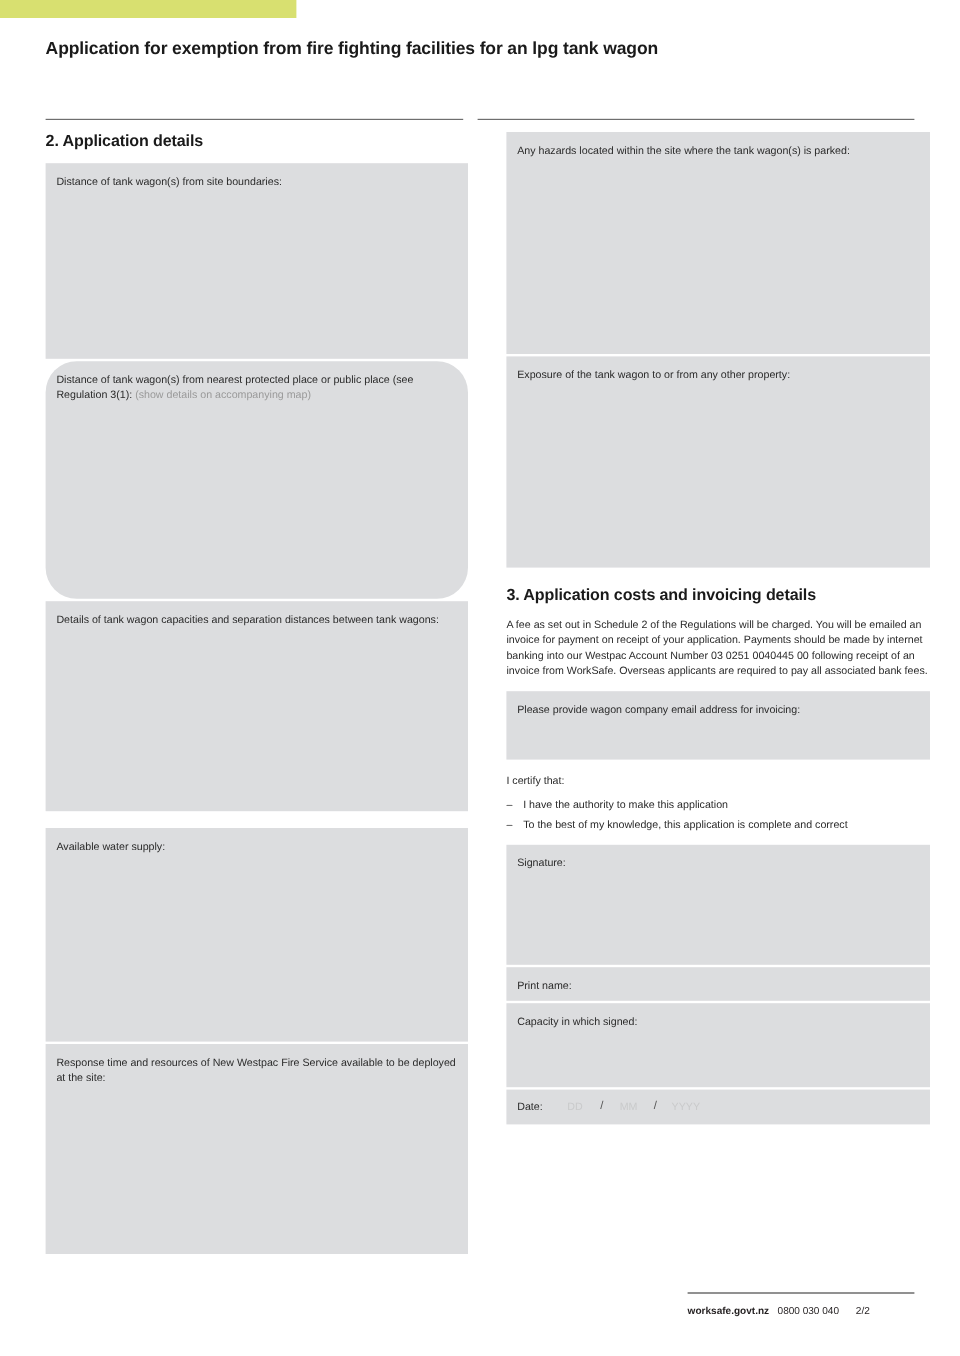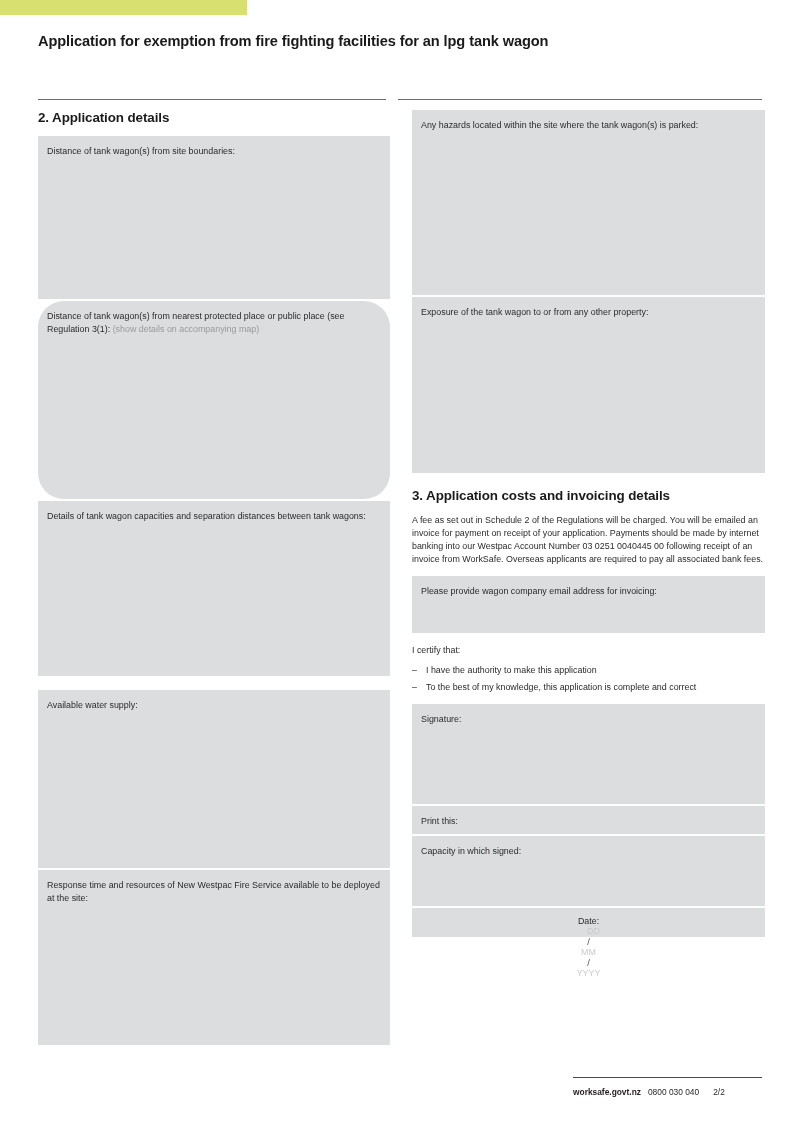--- a/index.html
+++ b/index.html
@@ -54,21 +54,21 @@
   .rule.left  { left: 38px;  width: 348px; }
   .rule.right { left: 398px; width: 364px; }
 
   
   .col {
     position: absolute;
     top: 110px;
     width: 352px;
   }
   .col-left  { left: 38px; }
-  .col-right { left: 412px; width: 353px; }
+  .col-right { left: 422px; width: 353px; }
 
   .section-head {
     font-size: 13.4px;
     font-weight: bold;
     color: #1a1a1a;
     letter-spacing: -0.1px;
     margin: 0 0 10px 0;
     line-height: 1.2;
   }
   .col-right .section-head { margin-top: 0; }
@@ -125,22 +125,21 @@
   }
   .certify-list li .dash {
     position: absolute;
     left: 0;
     top: 0;
   }
 
   
   .date-row {
     display: flex;
-    align-items: center;
-    flex-direction: column;
+    align-items: flex-end;
   }
   .date-label { font-size: 8.9px; color: #2b2b2b; }
   .date-seg {
     font-size: 8.9px;
     color: #c9cacb;
     display: inline-block;
     text-align: center;
   }
   .date-seg.dd { width: 34px; margin-left: 10px; }
   .date-seg.mm { width: 34px; }
@@ -251,21 +250,21 @@
         <span>To the best of my knowledge, this application is complete and correct</span>
       </li>
     </ul>
 
     <div class="field" style="height:100px;">
       <div class="field-label">Signature:</div>
       <div class="field-value"></div>
     </div>
 
     <div class="field" style="height:28px;">
-      <div class="field-label">Print this:</div>
+      <div class="field-label">Print name:</div>
       <div class="field-value"></div>
     </div>
 
     <div class="field" style="height:70px;">
       <div class="field-label">Capacity in which signed:</div>
       <div class="field-value"></div>
     </div>
 
     <div class="field" style="height:29px;padding-top:8px;">
       <div class="date-row">

